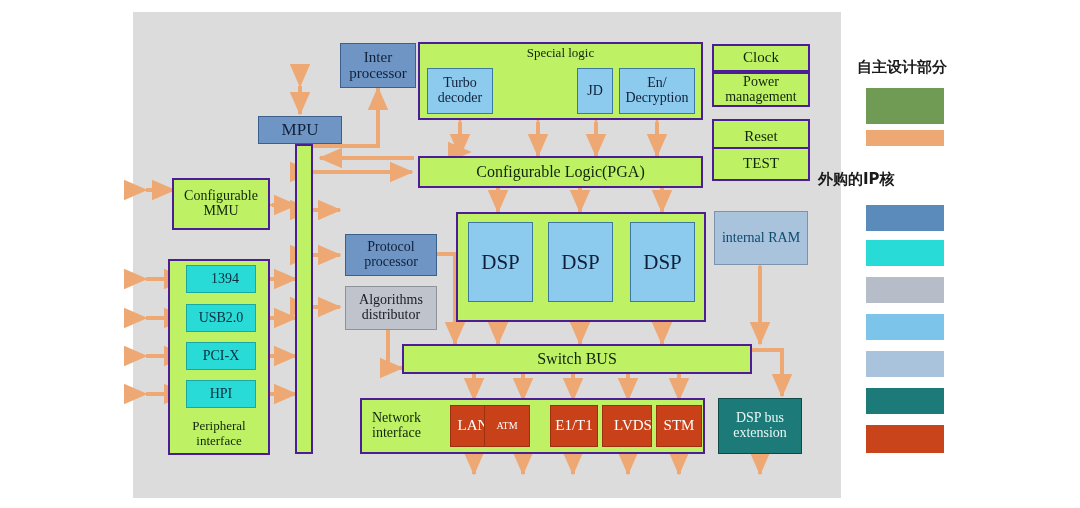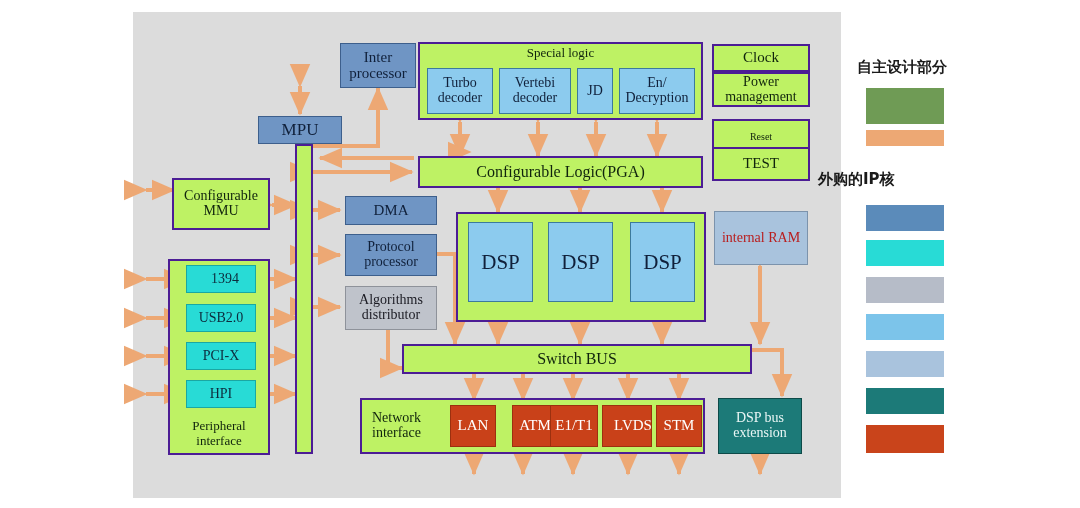--- a/index.html
+++ b/index.html
@@ -9,21 +9,21 @@
   #canvas{position:absolute;left:0;top:0;width:1080px;height:508px;}
   .panel{position:absolute;left:133px;top:12px;width:708px;height:486px;
          background:#dcdcdc;}
   .box{position:absolute;box-sizing:border-box;display:flex;align-items:center;
        justify-content:center;text-align:center;line-height:1.06;
        color:#11213a;font-family:"Liberation Serif",serif;}
   .green{background:#bef264;border:2px solid #4c1d95;color:#10240d;}
   .blue{background:#6f95c4;border:1px solid #3d5f8c;color:#10203a;}
   .cyan{background:#28dbd6;border:1px solid #1aa8a3;color:#0d2b3d;}
   .ltblue{background:#8ccbee;border:1px solid #3c7a9c;color:#10203a;text-align:center;}
-  .paleblue{background:#a9c3dd;border:1px solid #7c93ac;color:#b91c1c;}
+  .paleblue{background:#a9c3dd;border:1px solid #7c93ac;color:#0c4a6e;}
   .gray{background:#bfc3cb;border:1px solid #8e929a;color:#1a1a22;}
   .teal{background:#1c7a78;border:1px solid #0d4a48;color:#eaf6f5;}
   .red{background:#c94119;border:1px solid #9c300f;color:#ffffff;}
   .grpLabel{position:absolute;left:0;right:0;top:3px;text-align:center;
             font-size:13px;color:#10240d;}
   .legendTitle{position:absolute;font-family:"DejaVu Sans",sans-serif;
                font-size:15px;color:#1a1a1a;font-weight:600;white-space:nowrap;}
   .swatch{position:absolute;}
   svg.arrows{position:absolute;left:0;top:0;width:1080px;height:508px;
              pointer-events:none;}
@@ -128,57 +128,55 @@
 
   <div class="box green" style="left:172px;top:178px;width:98px;height:52px;font-size:14px;padding:0 4px;">Configurable MMU</div>
 
   <div class="box green" style="left:168px;top:259px;width:102px;height:196px;align-items:flex-end;
               padding-bottom:4px;font-size:13px;line-height:1.15;">Peripheral interface</div>
   <div class="box cyan" style="left:186px;top:265px;width:70px;height:28px;font-size:14px;padding-left:8px;">1394</div>
   <div class="box cyan" style="left:186px;top:304px;width:70px;height:28px;font-size:14px;">USB2.0</div>
   <div class="box cyan" style="left:186px;top:342px;width:70px;height:28px;font-size:14px;">PCI-X</div>
   <div class="box cyan" style="left:186px;top:380px;width:70px;height:28px;font-size:14px;">HPI</div>
 
-  <div class="box blue" style="left:345px;top:196px;width:92px;height:29px;font-size:15px;">DMA</div>
   <div class="box blue" style="left:345px;top:234px;width:92px;height:42px;font-size:14px;">Protocol processor</div>
   <div class="box gray" style="left:345px;top:286px;width:92px;height:44px;font-size:14px;">Algorithms distributor</div>
 
   <div class="box green" style="left:418px;top:42px;width:285px;height:78px;"></div>
   <div class="grpLabel" style="left:418px;top:45px;width:285px;">Special logic</div>
   <div class="box ltblue" style="left:427px;top:68px;width:66px;height:46px;font-size:14px;">Turbo decoder</div>
-  <div class="box ltblue" style="left:499px;top:68px;width:72px;height:46px;font-size:14px;">Vertebi decoder</div>
   <div class="box ltblue" style="left:577px;top:68px;width:36px;height:46px;font-size:14px;">JD</div>
   <div class="box ltblue" style="left:619px;top:68px;width:76px;height:46px;font-size:14px;">En/ Decryption</div>
 
   <div class="box green" style="left:418px;top:156px;width:285px;height:32px;font-size:16px;">Configurable Logic(PGA)</div>
 
   <div class="box green" style="left:456px;top:212px;width:250px;height:110px;"></div>
   <div class="box ltblue" style="left:468px;top:222px;width:65px;height:80px;font-size:21px;">DSP</div>
   <div class="box ltblue" style="left:548px;top:222px;width:65px;height:80px;font-size:21px;">DSP</div>
   <div class="box ltblue" style="left:630px;top:222px;width:65px;height:80px;font-size:21px;">DSP</div>
 
   <div class="box paleblue" style="left:714px;top:211px;width:94px;height:54px;font-size:14px;">internal RAM</div>
 
   <div class="box green" style="left:402px;top:344px;width:350px;height:30px;font-size:16px;">Switch BUS</div>
 
   <div class="box green" style="left:360px;top:398px;width:345px;height:56px;
               justify-content:flex-start;padding-left:10px;font-size:14px;width:345px;">
     <span style="display:inline-block;width:78px;text-align:left;">Network interface</span>
   </div>
   <div class="box red" style="left:450px;top:405px;width:46px;height:42px;font-size:15px;">LAN</div>
-  <div class="box red" style="left:512px;top:405px;width:46px;height:42px;font-size:15px;">ATM</div>
+  <div class="box red" style="left:484px;top:405px;width:46px;height:42px;font-size:10px;">ATM</div>
   <div class="box red" style="left:550px;top:405px;width:48px;height:42px;font-size:15px;">E1/T1</div>
   <div class="box red" style="left:602px;top:405px;width:50px;height:42px;font-size:15px;padding-left:12px;">LVDS</div>
   <div class="box red" style="left:656px;top:405px;width:46px;height:42px;font-size:15px;">STM</div>
 
   <div class="box teal" style="left:718px;top:398px;width:84px;height:56px;font-size:14px;">DSP bus extension</div>
 
   <div class="box green" style="left:712px;top:44px;width:98px;height:28px;font-size:15px;">Clock</div>
   <div class="box green" style="left:712px;top:72px;width:98px;height:35px;font-size:14px;">Power management</div>
-  <div class="box green" style="left:712px;top:119px;width:98px;height:36px;font-size:10px;">Reset</div>
+  <div class="box green" style="left:712px;top:119px;width:98px;height:36px;font-size:15px;">Reset</div>
   <div class="box green" style="left:712px;top:147px;width:98px;height:34px;font-size:15px;">TEST</div>
 
   <div class="legendTitle" style="left:857px;top:58px;">自主设计部分</div>
   <div class="swatch" style="left:866px;top:88px;width:78px;height:36px;background:#6f9b55;"></div>
   <div class="swatch" style="left:866px;top:130px;width:78px;height:16px;background:#eda874;"></div>
 
   <div class="legendTitle" style="left:810px;top:170px;margin-left:8px;">外购的IP核</div>
   <div class="swatch" style="left:866px;top:205px;width:78px;height:26px;background:#5b8bba;"></div>
   <div class="swatch" style="left:866px;top:240px;width:78px;height:26px;background:#28dbd6;"></div>
   <div class="swatch" style="left:866px;top:277px;width:78px;height:26px;background:#b6bcc8;"></div>

